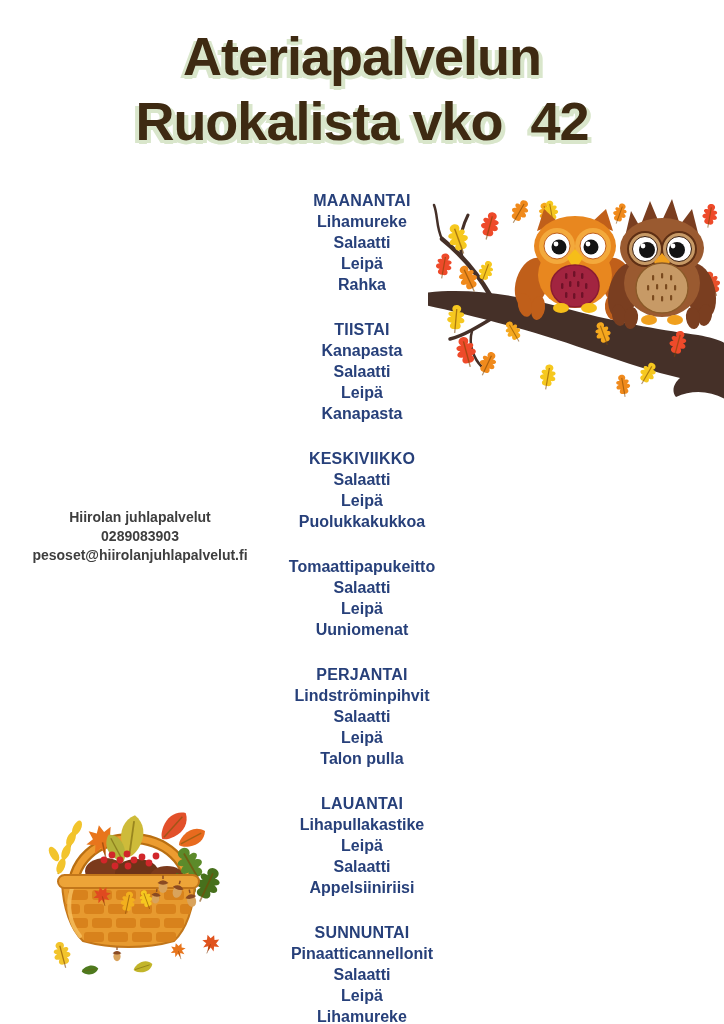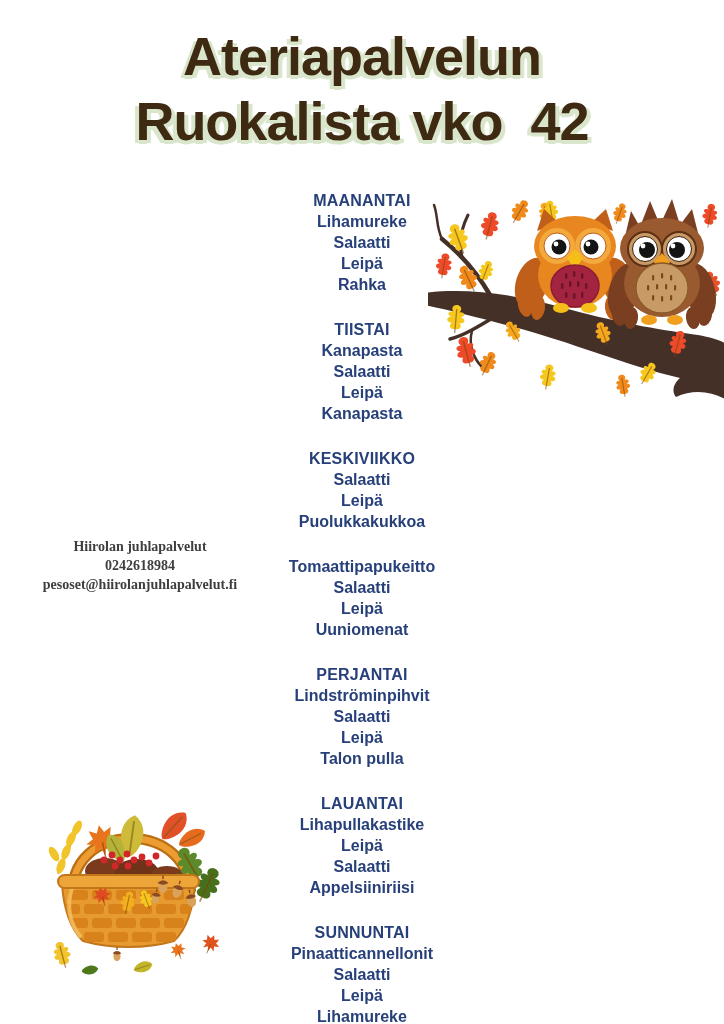--- a/index.html
+++ b/index.html
@@ -17,22 +17,22 @@
     text-shadow:-4px 3px 0 #d9e6cb, 4px 3px 0 #d9e6cb, 0 4px 0 #d9e6cb;
   }
   .menu{
     position:absolute;left:50%;top:166px;transform:translateX(-50%);
     width:340px;text-align:center;color:#27407a;
     font-size:16px;font-weight:700;line-height:21px;
   }
   .menu-section{margin-bottom:11px;margin-top:24px;}
   .day-heading{letter-spacing:.2px;}
   .contact{
-    position:absolute;left:24px;top:537px;width:232px;text-align:center;
-    color:#3e3e3e;font-size:14px;font-weight:700;line-height:19px;font-family:Liberation Serif, serif;
+    position:absolute;left:24px;top:508px;width:232px;text-align:center;
+    color:#3e3e3e;font-size:14px;font-weight:700;line-height:19px;
   }
   .owls{position:absolute;top:183px;right:0;width:296px;height:218px;}
   .basket{position:absolute;left:16px;top:778px;width:234px;height:236px;}
   svg{display:block;}
 </style>
 </head>
 <body>
 
 <div class="page">
 
@@ -205,21 +205,21 @@
         <div class="day-heading">SUNNUNTAI</div>
         <div class="menu-item">Pinaatticannellonit</div>
         <div class="menu-item">Salaatti</div>
         <div class="menu-item">Leipä</div>
         <div class="menu-item">Lihamureke</div>
       </div>
     </div>
 
   <div class="contact">
     <div>Hiirolan juhlapalvelut</div>
-    <div>0242618984</div>
+    <div>0289083903</div>
     <div>pesoset@hiirolanjuhlapalvelut.fi</div>
   </div>
 
   <svg class="basket" viewBox="0 0 234 236" xmlns="http://www.w3.org/2000/svg" aria-hidden="true">
     <defs>
       <g id="boakleaf">
         <path d="M0,-13 C4,-13 6,-9 3,-6 C8,-7 10,-3 5,-1 C10,0 10,5 4,5 C7,8 5,12 0,11 C-5,12 -7,8 -4,5 C-10,5 -10,0 -5,-1 C-10,-3 -8,-7 -3,-6 C-6,-9 -4,-13 0,-13 Z"></path>
         <path d="M0,-9 L0,15" stroke="rgba(125,70,5,0.6)" stroke-width="1.3" fill="none"></path>
       </g>
       <g id="maple">

